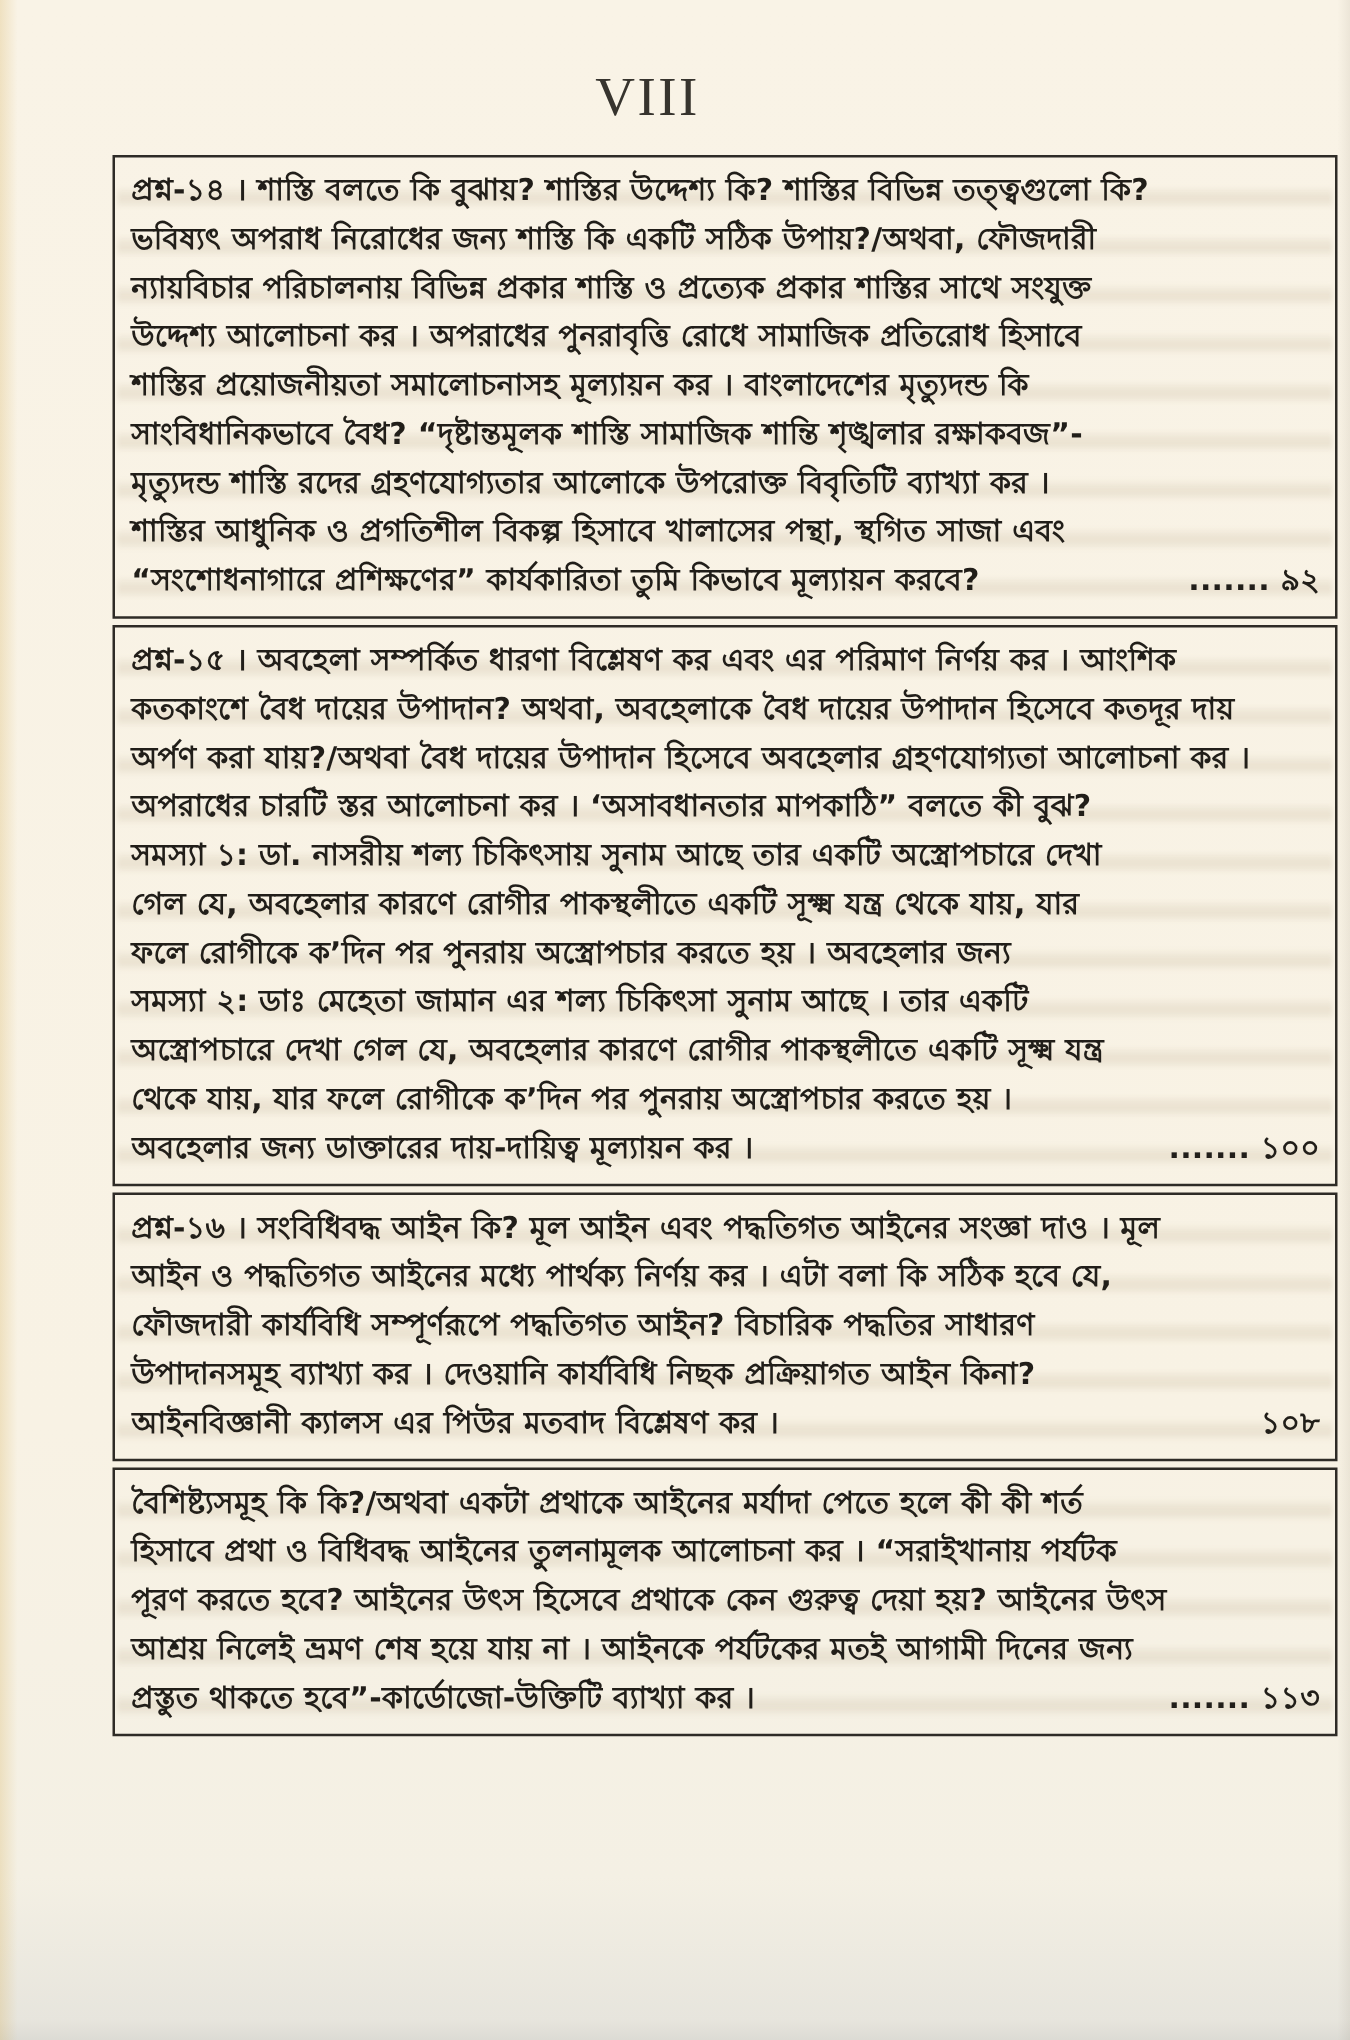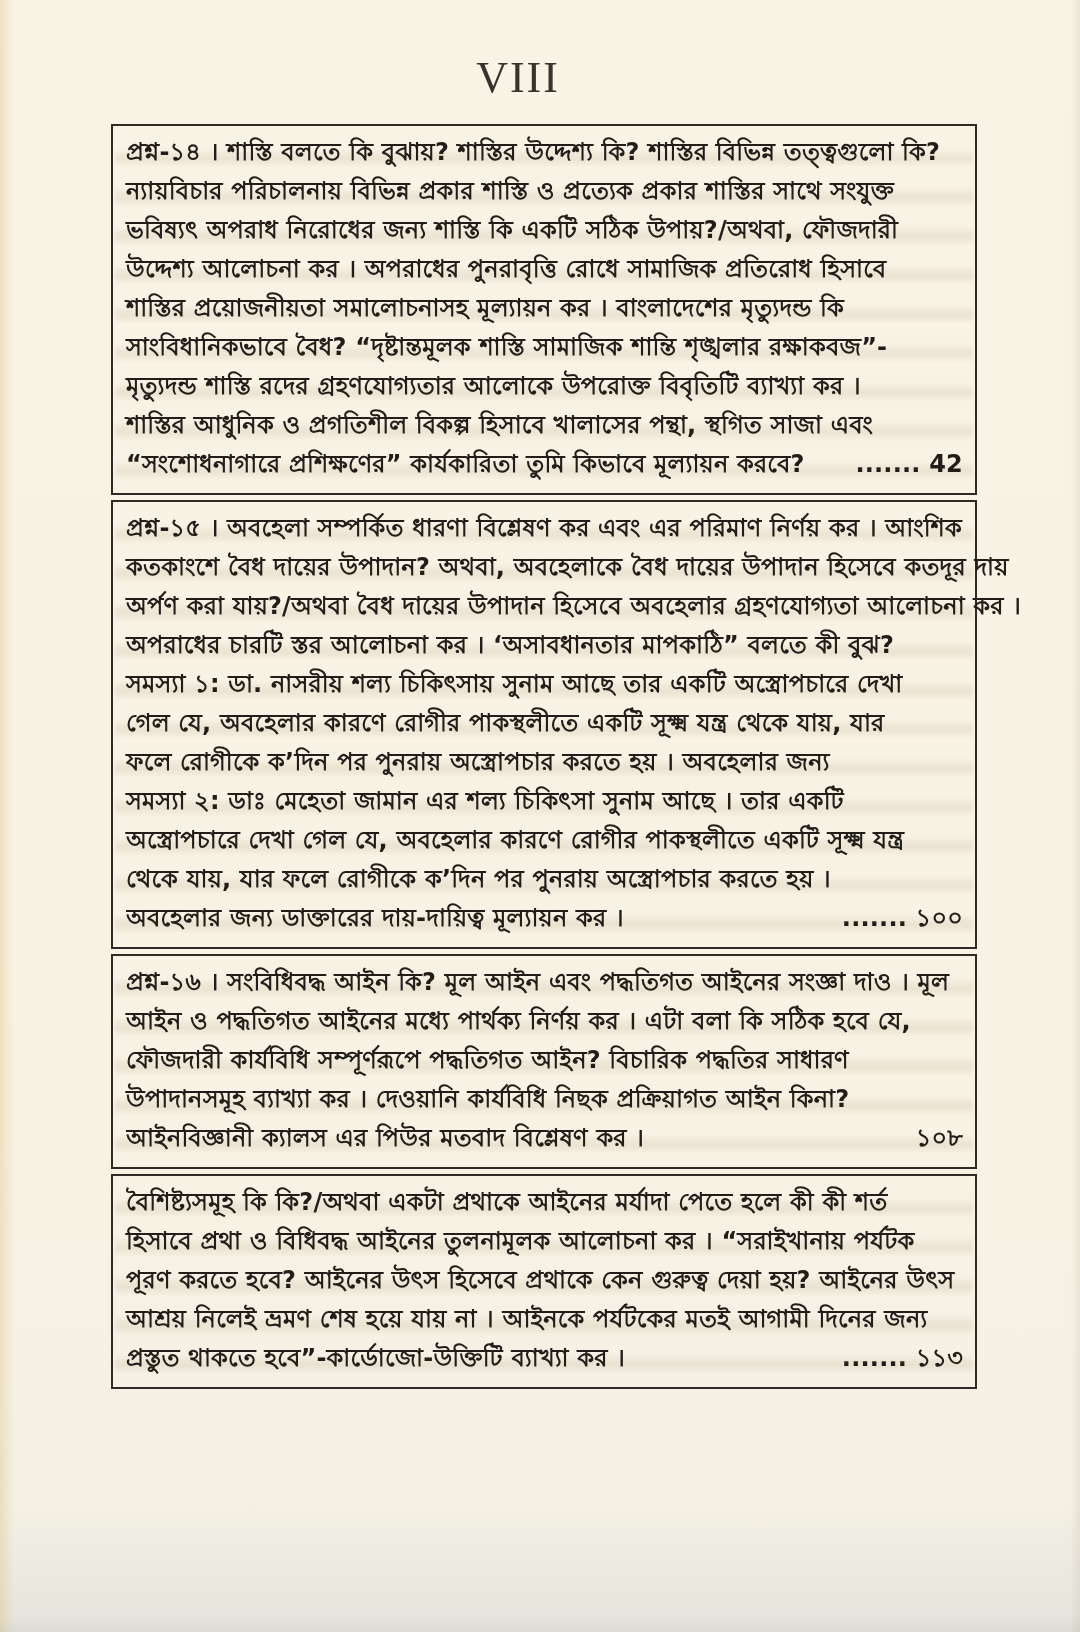--- a/index.html
+++ b/index.html
@@ -22,21 +22,21 @@
     pointer-events:none;
   }
   .page-roman {
     position:absolute; top:52px; left:0; width:1036px;
     text-align:center;
     font-family:"Liberation Serif","DejaVu Serif",serif;
     font-size:44px; letter-spacing:2px;
     color:#37342e;
   }
   .sections {
-    position:absolute; left:111px; top:124px; width:866px;
+    position:absolute; left:90px; top:124px; width:980px;
   }
   .section-box {
     position:relative;
     border:2px solid #2e2b26;
     padding:7px 12px 9px 13px;
     margin-bottom:5px;
     box-sizing:border-box;
   }
   .tline {
     font-size:24px;
@@ -75,30 +75,30 @@
 
 <div class="edge-left"></div>
 <div class="edge-right"></div>
 
 <div class="page-roman">VIII</div>
 
 <div class="sections" id="sections">
     <div class="section-box">
       <div class="bleed"></div>
       <div class="tline">প্রশ্ন-১৪ । শাস্তি বলতে কি বুঝায়? শাস্তির উদ্দেশ্য কি? শাস্তির বিভিন্ন তত্ত্বগুলো কি?</div>
+      <div class="tline">ভবিষ্যৎ অপরাধ নিরোধের জন্য শাস্তি কি একটি সঠিক উপায়?/অথবা, ফৌজদারী</div>
       <div class="tline">ন্যায়বিচার পরিচালনায় বিভিন্ন প্রকার শাস্তি ও প্রত্যেক প্রকার শাস্তির সাথে সংযুক্ত</div>
-      <div class="tline">ভবিষ্যৎ অপরাধ নিরোধের জন্য শাস্তি কি একটি সঠিক উপায়?/অথবা, ফৌজদারী</div>
       <div class="tline">উদ্দেশ্য আলোচনা কর । অপরাধের পুনরাবৃত্তি রোধে সামাজিক প্রতিরোধ হিসাবে</div>
       <div class="tline">শাস্তির প্রয়োজনীয়তা সমালোচনাসহ মূল্যায়ন কর । বাংলাদেশের মৃত্যুদন্ড কি</div>
       <div class="tline">সাংবিধানিকভাবে বৈধ? “দৃষ্টান্তমূলক শাস্তি সামাজিক শান্তি শৃঙ্খলার রক্ষাকবজ”-</div>
       <div class="tline">মৃত্যুদন্ড শাস্তি রদের গ্রহণযোগ্যতার আলোকে উপরোক্ত বিবৃতিটি ব্যাখ্যা কর ।</div>
       <div class="tline">শাস্তির আধুনিক ও প্রগতিশীল বিকল্প হিসাবে খালাসের পন্থা, স্থগিত সাজা এবং</div>
       <div class="tline lastline">
         <span class="ltext">“সংশোধনাগারে প্রশিক্ষণের” কার্যকারিতা তুমি কিভাবে মূল্যায়ন করবে?</span>
-        <span class="pagenum">....... 42</span>
+        <span class="pagenum">....... ৯২</span>
       </div>
     </div>
     <div class="section-box">
       <div class="bleed"></div>
       <div class="tline">প্রশ্ন-১৫ । অবহেলা সম্পর্কিত ধারণা বিশ্লেষণ কর এবং এর পরিমাণ নির্ণয় কর । আংশিক</div>
       <div class="tline">কতকাংশে বৈধ দায়ের উপাদান? অথবা, অবহেলাকে বৈধ দায়ের উপাদান হিসেবে কতদূর দায়</div>
       <div class="tline">অর্পণ করা যায়?/অথবা বৈধ দায়ের উপাদান হিসেবে অবহেলার গ্রহণযোগ্যতা আলোচনা কর ।</div>
       <div class="tline">অপরাধের চারটি স্তর আলোচনা কর । ‘অসাবধানতার মাপকাঠি” বলতে কী বুঝ?</div>
       <div class="tline">সমস্যা ১: ডা. নাসরীয় শল্য চিকিৎসায় সুনাম আছে তার একটি অস্ত্রোপচারে দেখা</div>
       <div class="tline">গেল যে, অবহেলার কারণে রোগীর পাকস্থলীতে একটি সূক্ষ্ম যন্ত্র থেকে যায়, যার</div>

